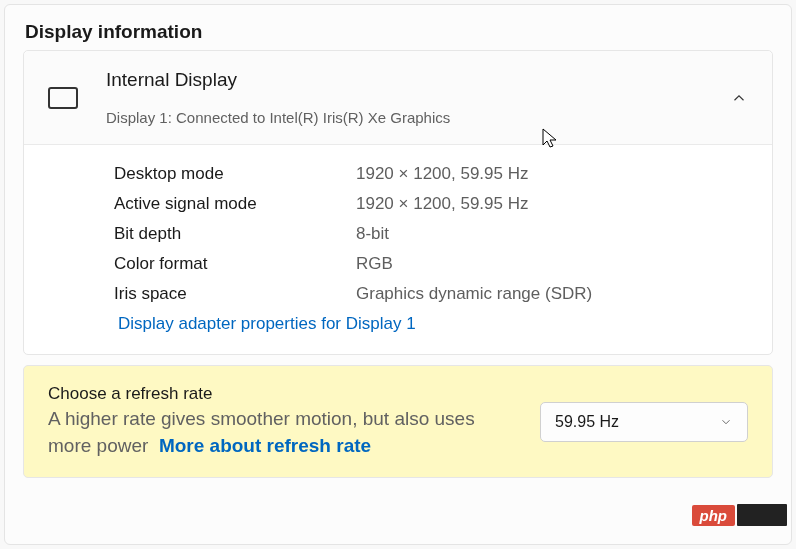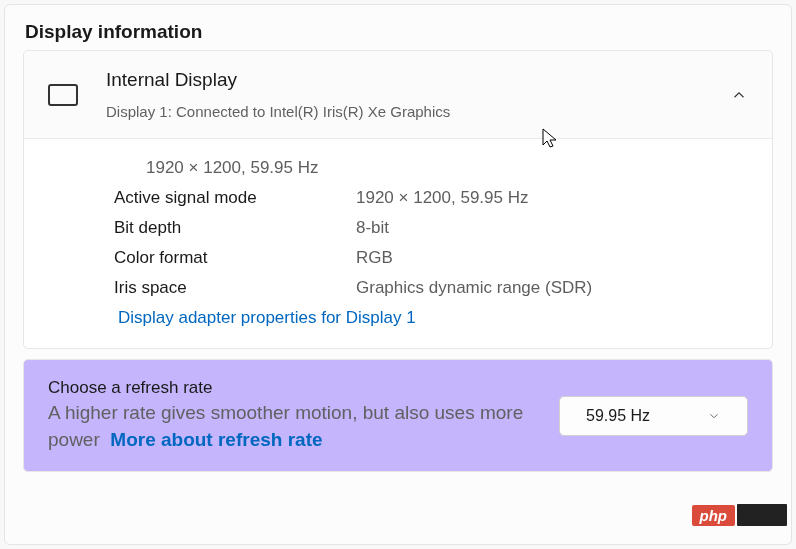--- a/index.html
+++ b/index.html
@@ -47,21 +47,21 @@
       border-radius: 3px;
       margin-right: 28px;
       position: relative;
       flex-shrink: 0;
     }
     .header-text { flex: 1; }
     .header-title {
       font-size: 19px;
       font-weight: 400;
       color: #1a1a1a;
-      margin-bottom: 12px;
+      margin-bottom: 18px;
     }
     .header-sub {
       font-size: 15px;
       color: #616161;
     }
     .chevron {
       width: 18px;
       height: 18px;
       flex-shrink: 0;
     }
@@ -85,21 +85,21 @@
     }
     .link {
       display: inline-block;
       color: #0067c0;
       font-size: 17px;
       margin-top: 5px;
       margin-left: 4px;
       cursor: pointer;
     }
     .refresh-card {
-      background: #c4b5fd;
+      background: #fef9c3;
       border: 1px solid #e6e6e6;
       border-radius: 5px;
       padding: 18px 24px;
       display: flex;
       align-items: center;
       gap: 20px;
     }
     .refresh-text { flex: 1; }
     .refresh-title {
       font-size: 17px;
@@ -110,29 +110,29 @@
       font-size: 19px;
       color: #616161;
       line-height: 1.4;
     }
     .desc-link {
       color: #0067c0;
       font-weight: 600;
       cursor: pointer;
     }
     .dropdown {
-      width: 189px;
+      width: 208px;
       height: 40px;
       border: 1px solid #d0d0d0;
       border-radius: 5px;
       background: #fdfdfd;
       display: flex;
       align-items: center;
       justify-content: space-between;
-      padding: 0 26px;
+      padding: 0 14px;
       font-size: 16px;
       color: #1a1a1a;
       cursor: pointer;
       flex-shrink: 0;
     }
     .dropdown-chevron {
       width: 14px;
       height: 14px;
     }
     .cursor-arrow {
@@ -177,20 +177,21 @@
       <div class="header-text">
         <div class="header-title">Internal Display</div>
         <div class="header-sub">Display 1: Connected to Intel(R) Iris(R) Xe Graphics</div>
       </div>
       <svg class="chevron" viewBox="0 0 24 24" fill="none" stroke="#333" stroke-width="1.5">
         <polyline points="6 15 12 9 18 15"></polyline>
       </svg>
     </div>
     <div class="card-body">
       <div class="prop-row">
+        <div class="prop-label">Desktop mode</div>
         <div class="prop-value">1920 × 1200, 59.95 Hz</div>
       </div>
       <div class="prop-row">
         <div class="prop-label">Active signal mode</div>
         <div class="prop-value">1920 × 1200, 59.95 Hz</div>
       </div>
       <div class="prop-row">
         <div class="prop-label">Bit depth</div>
         <div class="prop-value">8-bit</div>
       </div>

